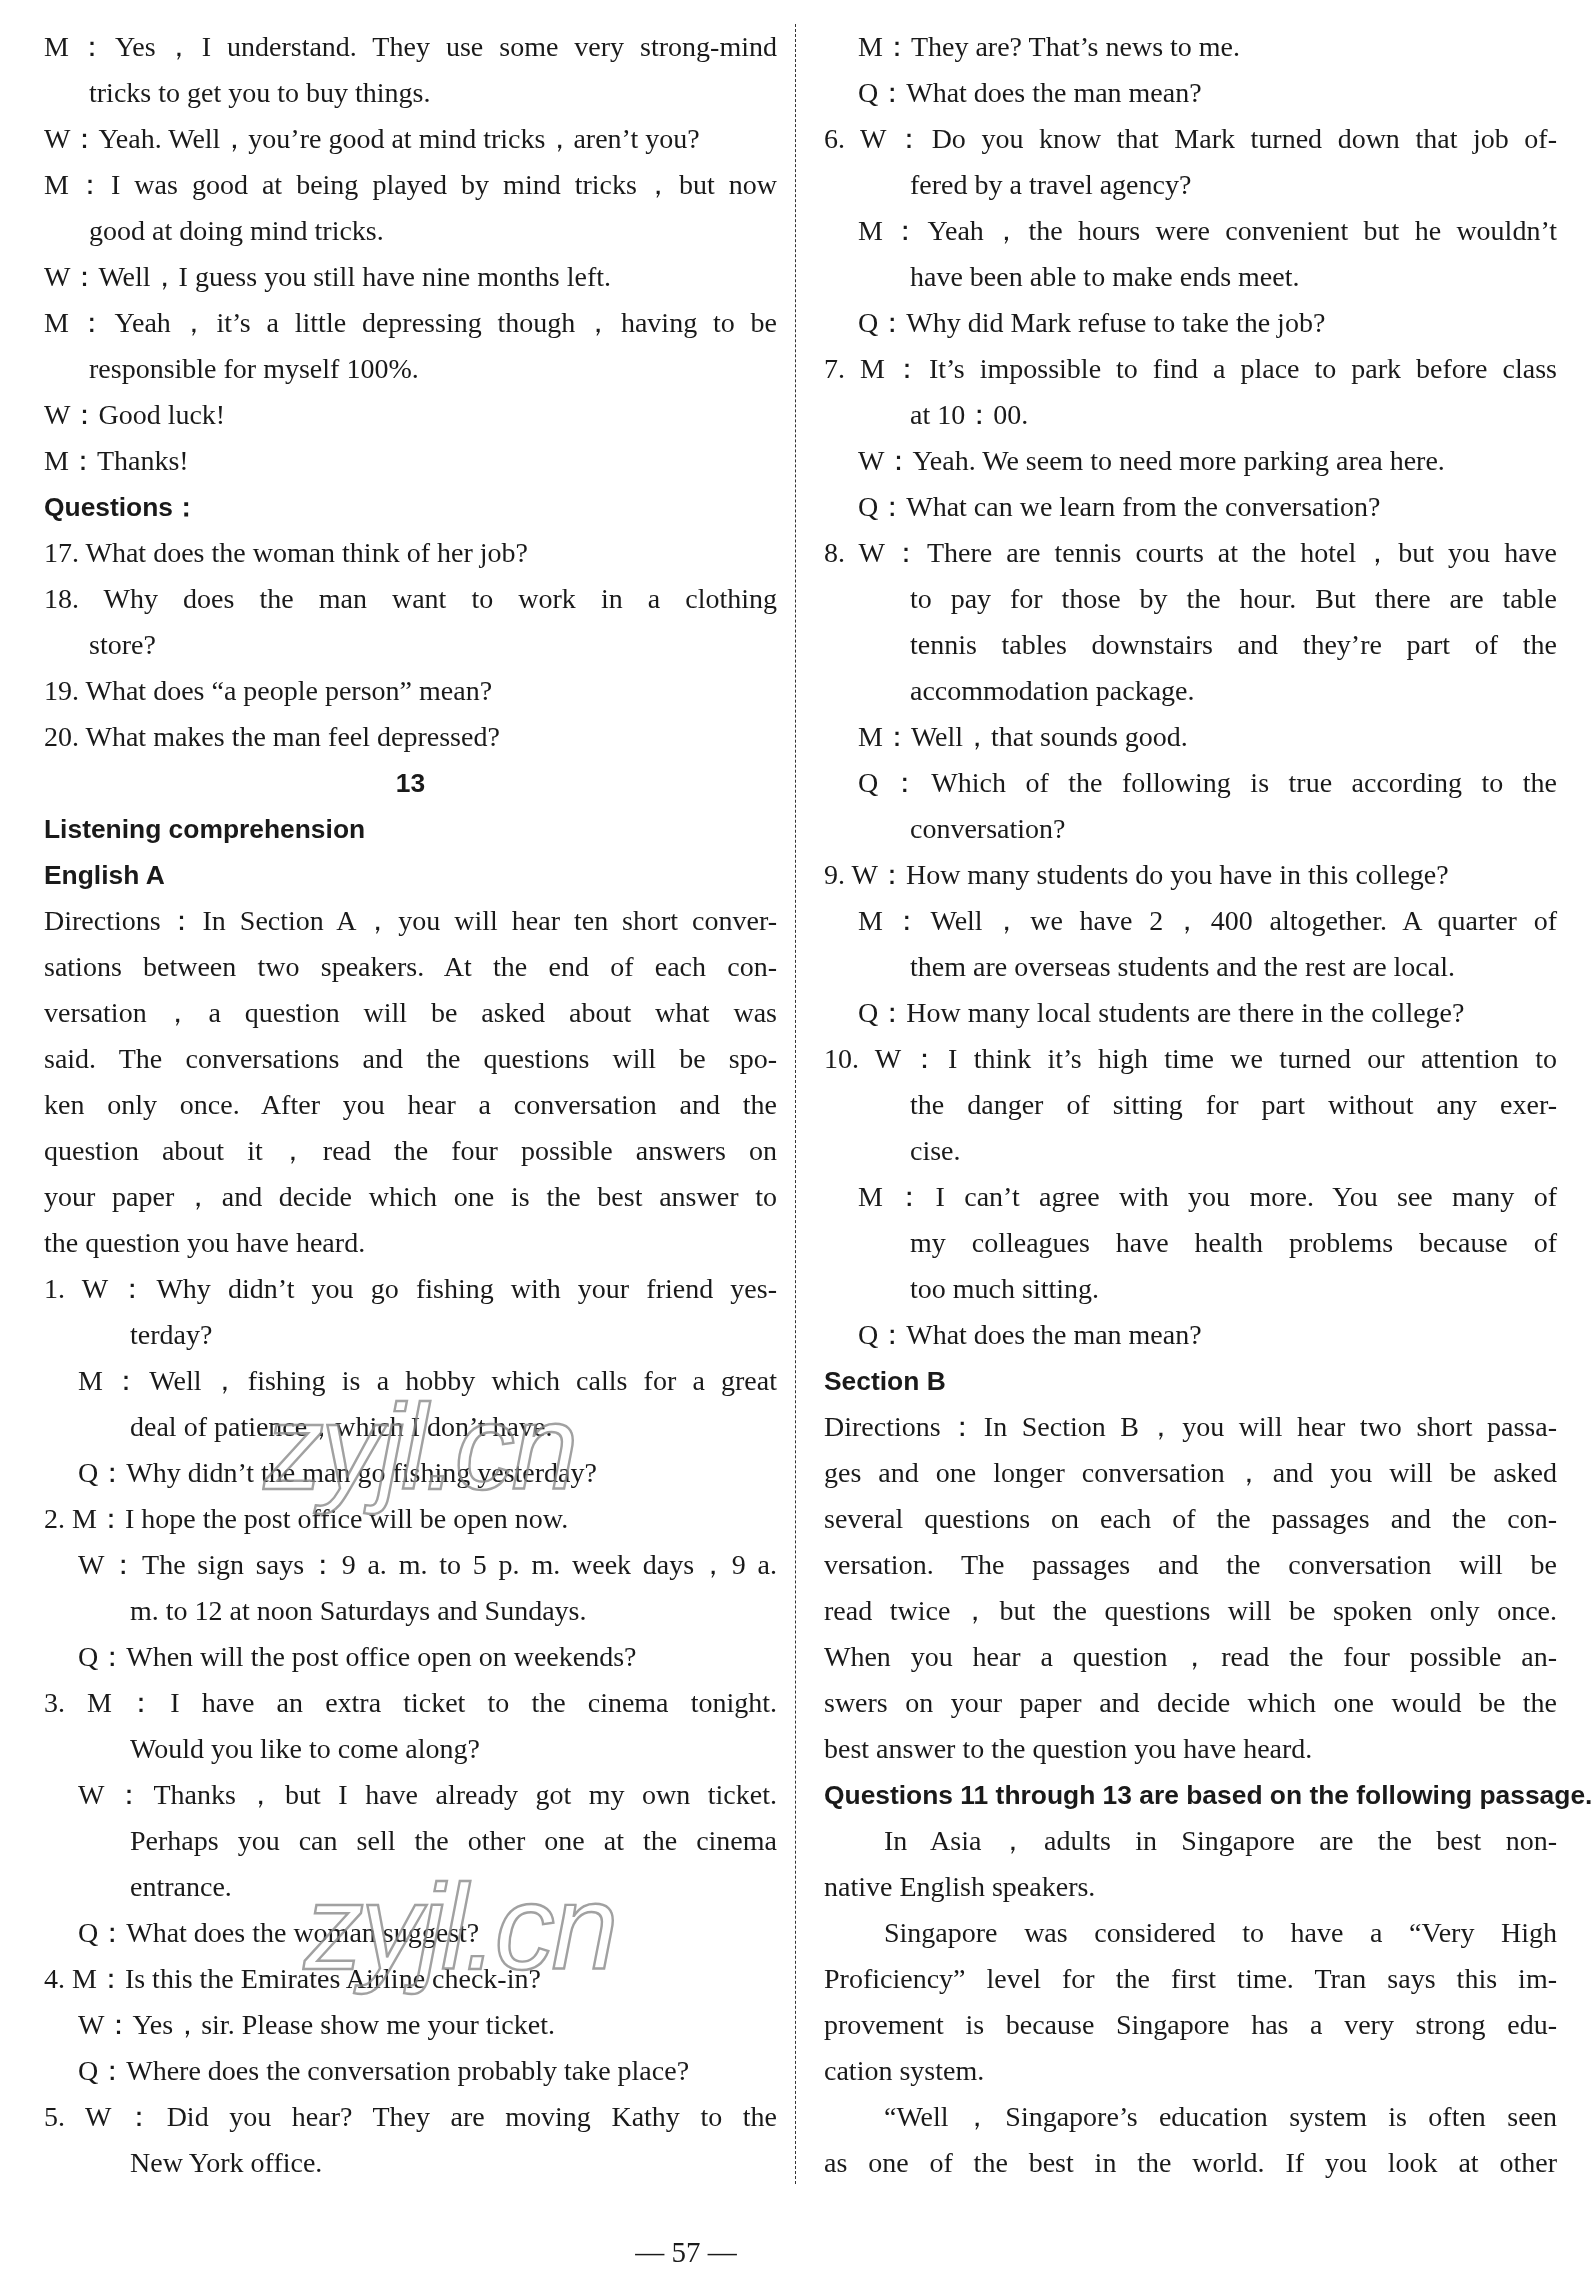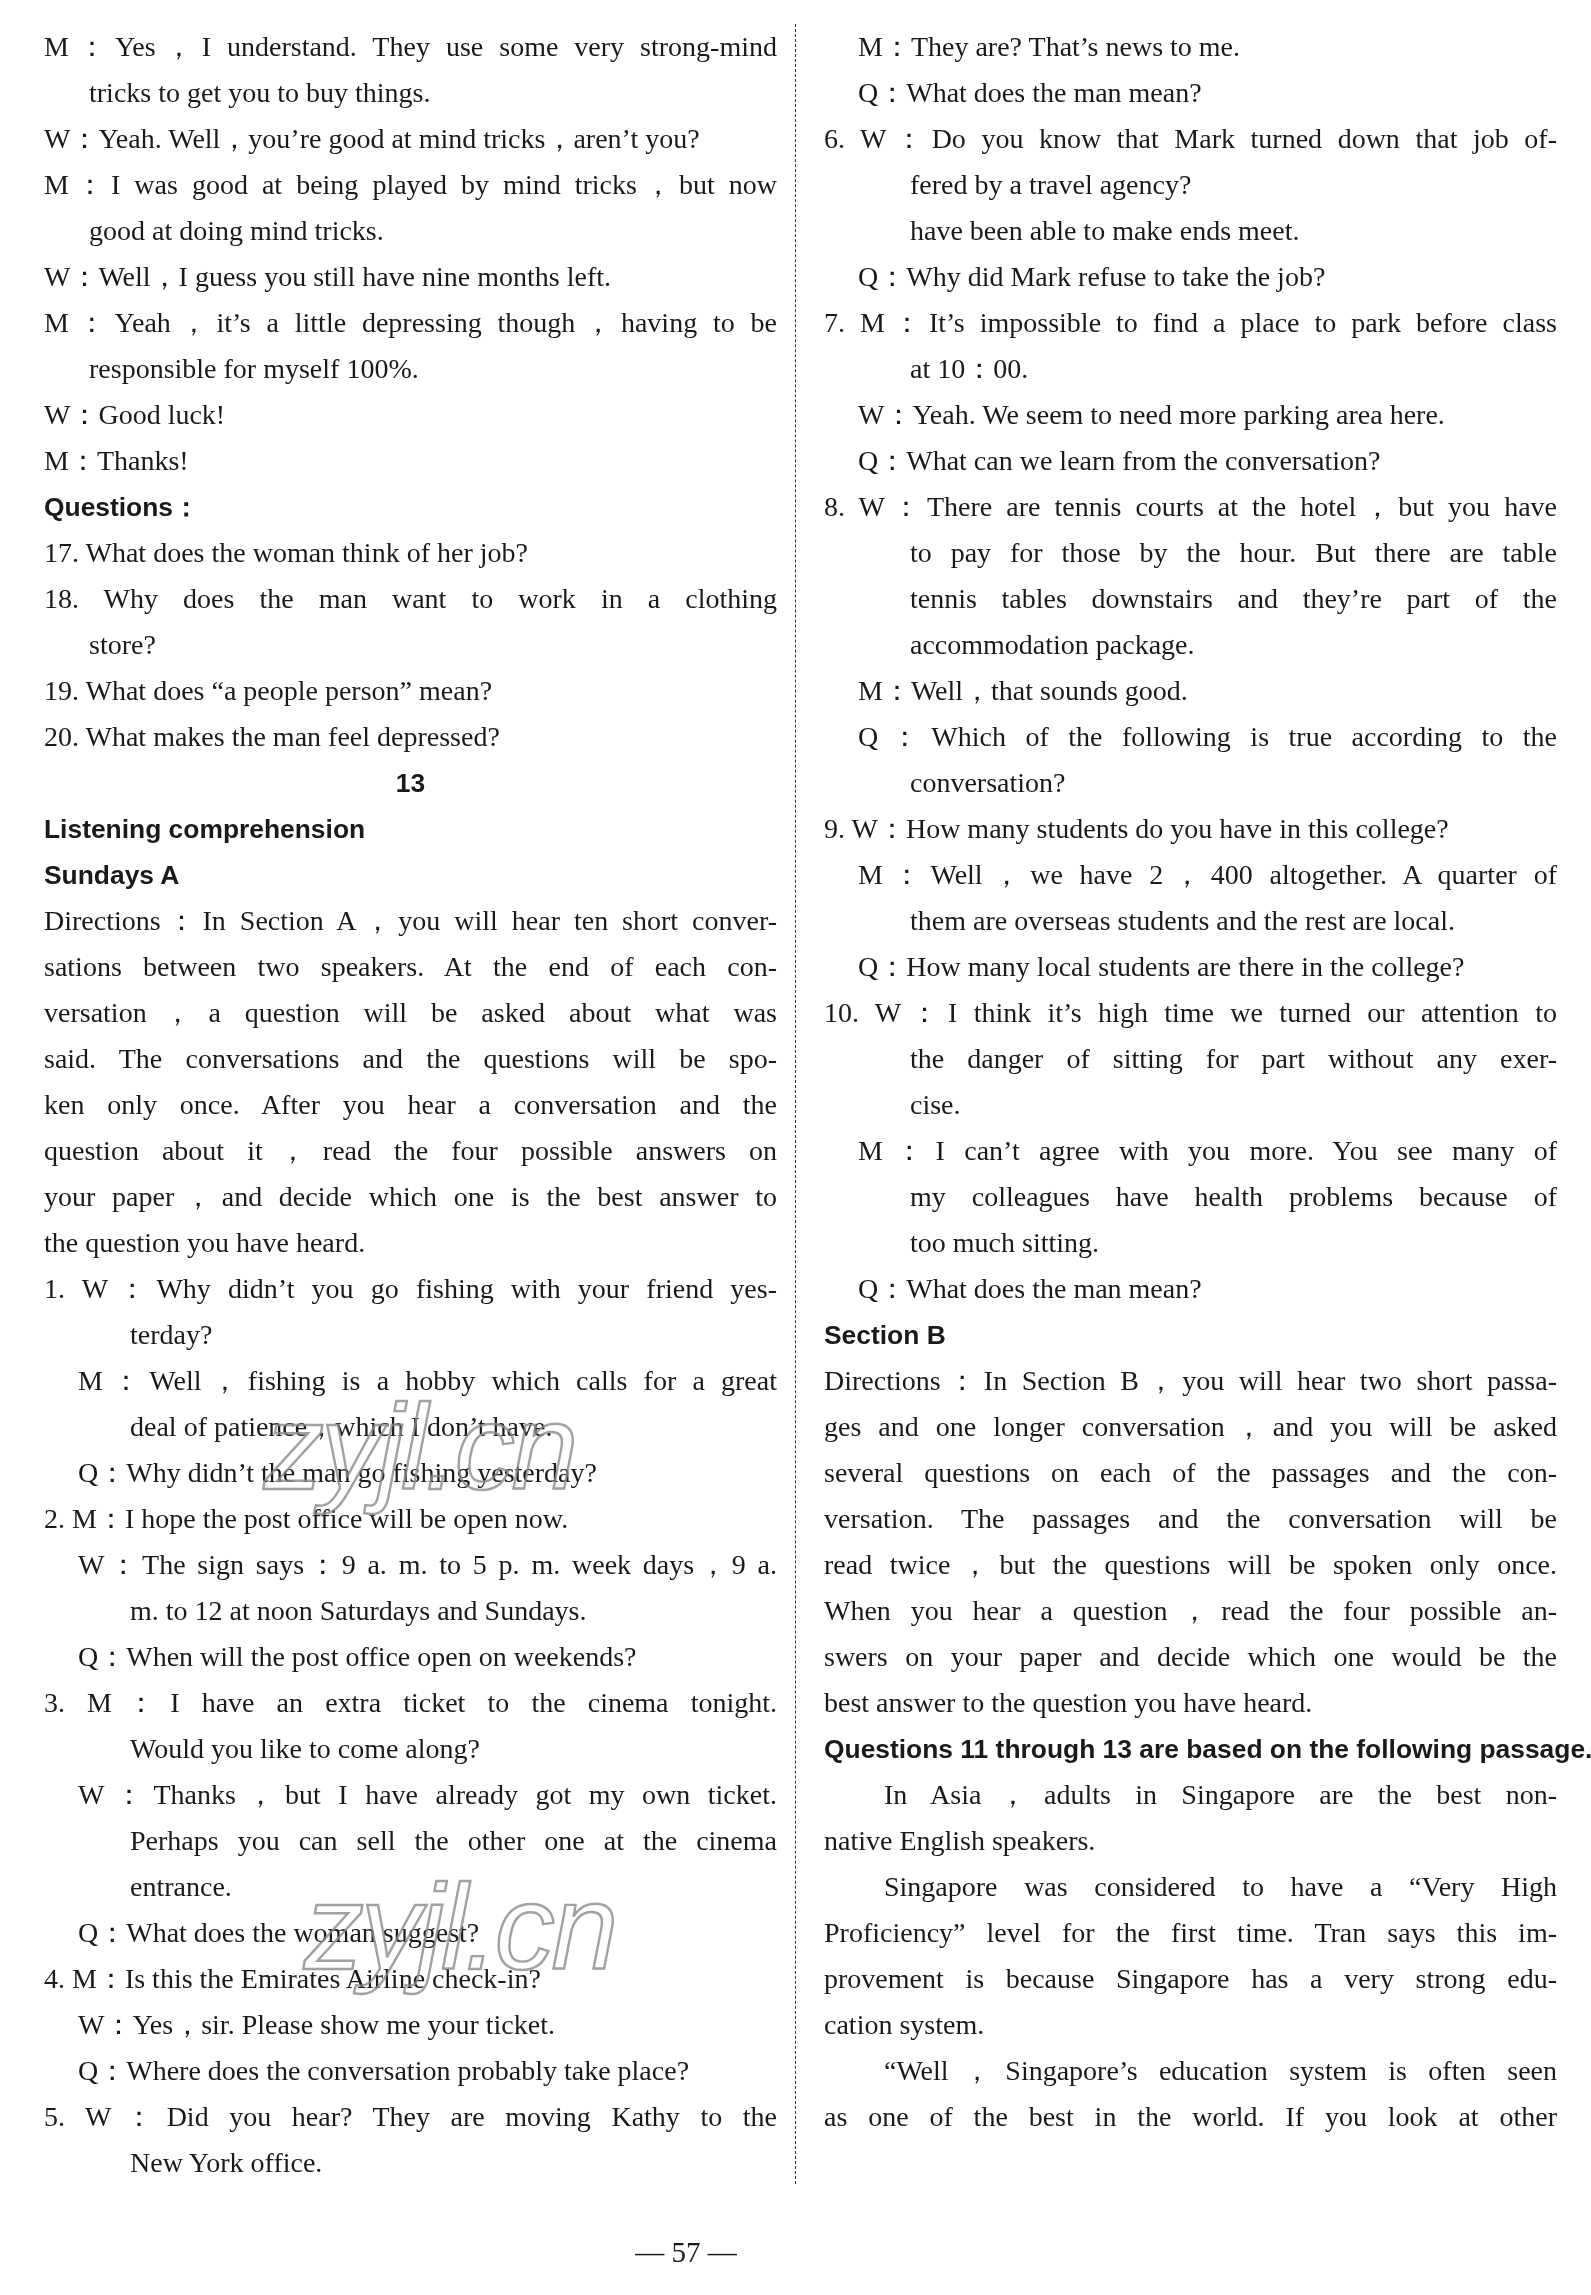--- a/index.html
+++ b/index.html
@@ -50,21 +50,21 @@
     <div class="line last">W：Good luck!</div>
     <div class="line last">M：Thanks!</div>
     <div class="line last bold">Questions：</div>
     <div class="line last">17. What does the woman think of her job?</div>
     <div class="line ">18. Why does the man want to work in a clothing</div>
     <div class="line hang last">store?</div>
     <div class="line last">19. What does “a people person” mean?</div>
     <div class="line last">20. What makes the man feel depressed?</div>
     <div class="line center bold">13</div>
     <div class="line last bold">Listening comprehension</div>
-    <div class="line last bold">Sundays A</div>
+    <div class="line last bold">English A</div>
     <div class="line ">Directions：In Section A，you will hear ten short conver-</div>
     <div class="line ">sations between two speakers. At the end of each con-</div>
     <div class="line ">versation，a question will be asked about what was</div>
     <div class="line ">said. The conversations and the questions will be spo-</div>
     <div class="line ">ken only once. After you hear a conversation and the</div>
     <div class="line ">question about it，read the four possible answers on</div>
     <div class="line ">your paper，and decide which one is the best answer to</div>
     <div class="line last">the question you have heard.</div>
     <div class="line ">1. W：Why didn’t you go fishing with your friend yes-</div>
     <div class="line hang2 last">terday?</div>
@@ -86,20 +86,21 @@
     <div class="line sub last">Q：Where does the conversation probably take place?</div>
     <div class="line ">5. W：Did you hear? They are moving Kathy to the</div>
     <div class="line hang2 last">New York office.</div>
   </div>
 <div class="divider"></div>
 <div class="col col-right" id="right-col">
     <div class="line sub last">M：They are? That’s news to me.</div>
     <div class="line sub last">Q：What does the man mean?</div>
     <div class="line ">6. W：Do you know that Mark turned down that job of-</div>
     <div class="line hang2 last">fered by a travel agency?</div>
+    <div class="line sub">M：Yeah，the hours were convenient but he wouldn’t</div>
     <div class="line hang2 last">have been able to make ends meet.</div>
     <div class="line sub last">Q：Why did Mark refuse to take the job?</div>
     <div class="line ">7. M：It’s impossible to find a place to park before class</div>
     <div class="line hang2 last">at 10：00.</div>
     <div class="line sub last">W：Yeah. We seem to need more parking area here.</div>
     <div class="line sub last">Q：What can we learn from the conversation?</div>
     <div class="line ">8. W：There are tennis courts at the hotel，but you have</div>
     <div class="line hang2">to pay for those by the hour. But there are table</div>
     <div class="line hang2">tennis tables downstairs and they’re part of the</div>
     <div class="line hang2 last">accommodation package.</div>

